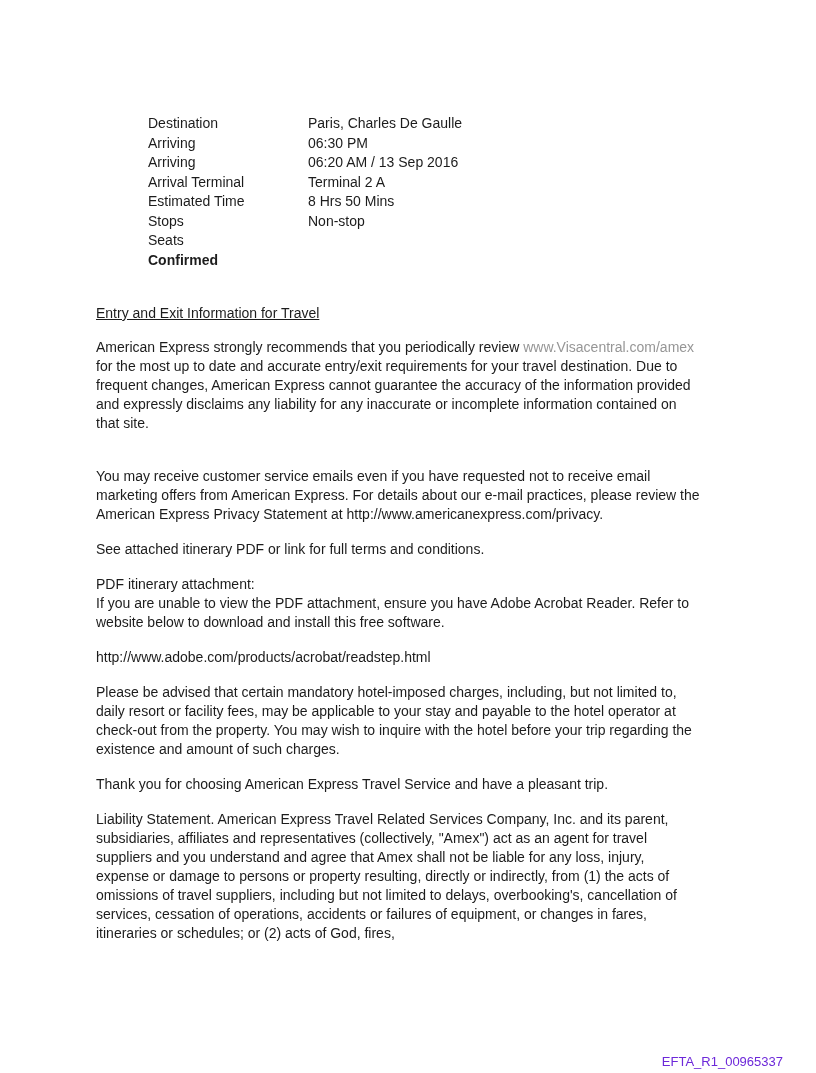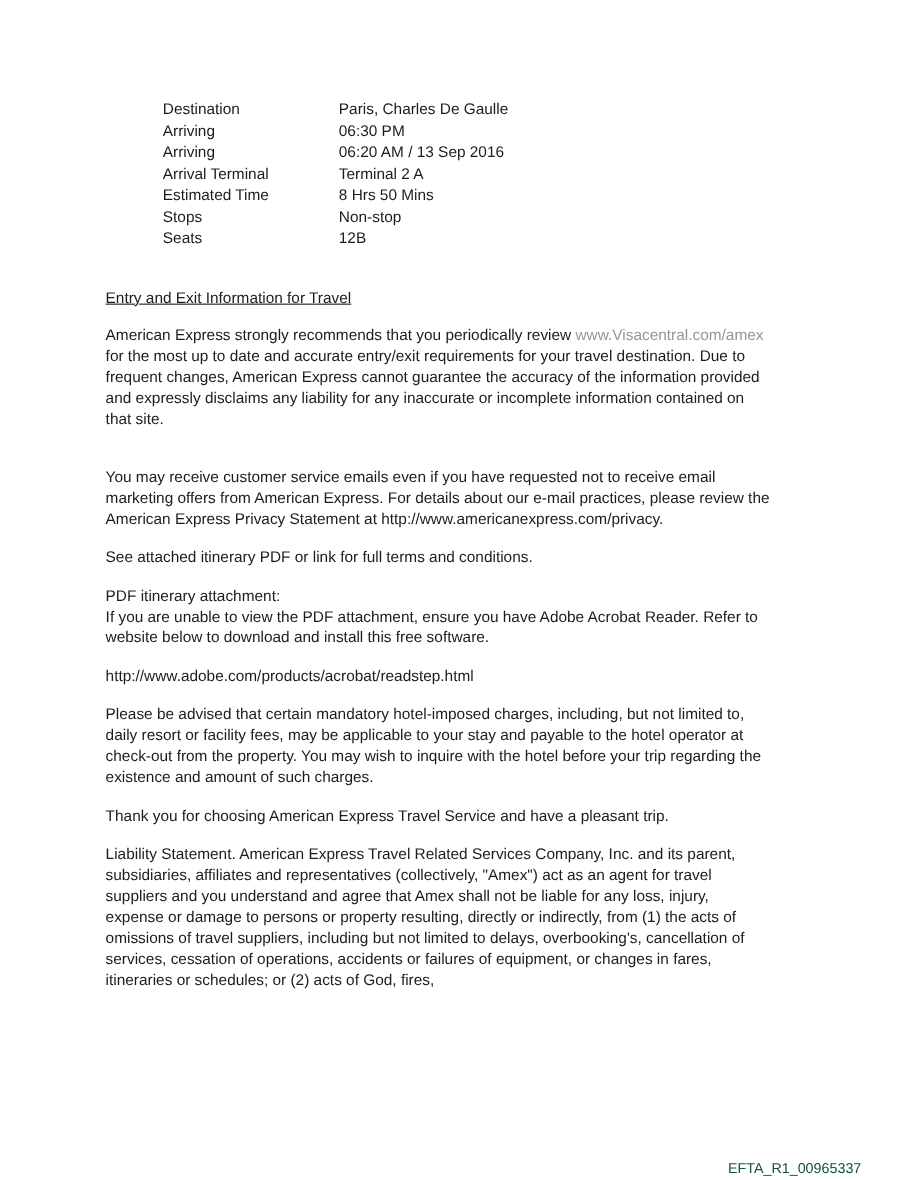--- a/index.html
+++ b/index.html
@@ -14,21 +14,21 @@
     background: #ffffff;
     font-family: "Liberation Sans", sans-serif;
     color: #1c1c1c;
     overflow: hidden;
   }
   .content {
     position: absolute;
     left: 96px;
     top: 0;
     width: 604px;
-    padding-top: 90px;
+    padding-top: 114px;
     font-size: 14px;
     line-height: 19px;
   }
   .itinerary {
     margin-left: 52px;
   }
   .itin-row {
     display: flex;
     line-height: 19.5px;
   }
@@ -59,21 +59,21 @@
   }
   .inline-link {
     color: #969696;
     cursor: pointer;
   }
   .footer-id {
     position: absolute;
     right: 33px;
     bottom: 4px;
     font-size: 13px;
-    color: #14532d;
+    color: #6d28d9;
     font-family: "Liberation Sans", sans-serif;
   }
 </style>
 </head>
 <body>
 
 <div class="page">
   <div class="content">
 
     <div class="itinerary">
@@ -96,22 +96,22 @@
       <div class="itin-row">
         <span class="itin-label">Estimated Time</span>
         <span class="itin-value">8 Hrs 50 Mins</span>
       </div>
       <div class="itin-row">
         <span class="itin-label">Stops</span>
         <span class="itin-value">Non-stop</span>
       </div>
       <div class="itin-row">
         <span class="itin-label">Seats</span>
-        <span class="itin-value">12B</span>
       </div>
+      <div class="itin-status">Confirmed</div>
     </div>
 
     <h2 class="heading">Entry and Exit Information for Travel</h2>
 
     <p class="body-para gap-large"><span>American Express strongly recommends that you periodically review </span><a class="inline-link">www.Visacentral.com/amex</a><span> for the most up to date and accurate entry/exit requirements for your travel destination. Due to frequent changes, American Express cannot guarantee the accuracy of the information provided and expressly disclaims any liability for any inaccurate or incomplete information contained on that site.</span></p>
 
     <p class="body-para">You may receive customer service emails even if you have requested not to receive email marketing offers from American Express. For details about our e-mail practices, please review the American Express Privacy Statement at http://www.americanexpress.com/privacy.</p>
 
     <p class="body-para">See attached itinerary PDF or link for full terms and conditions.</p>
 

